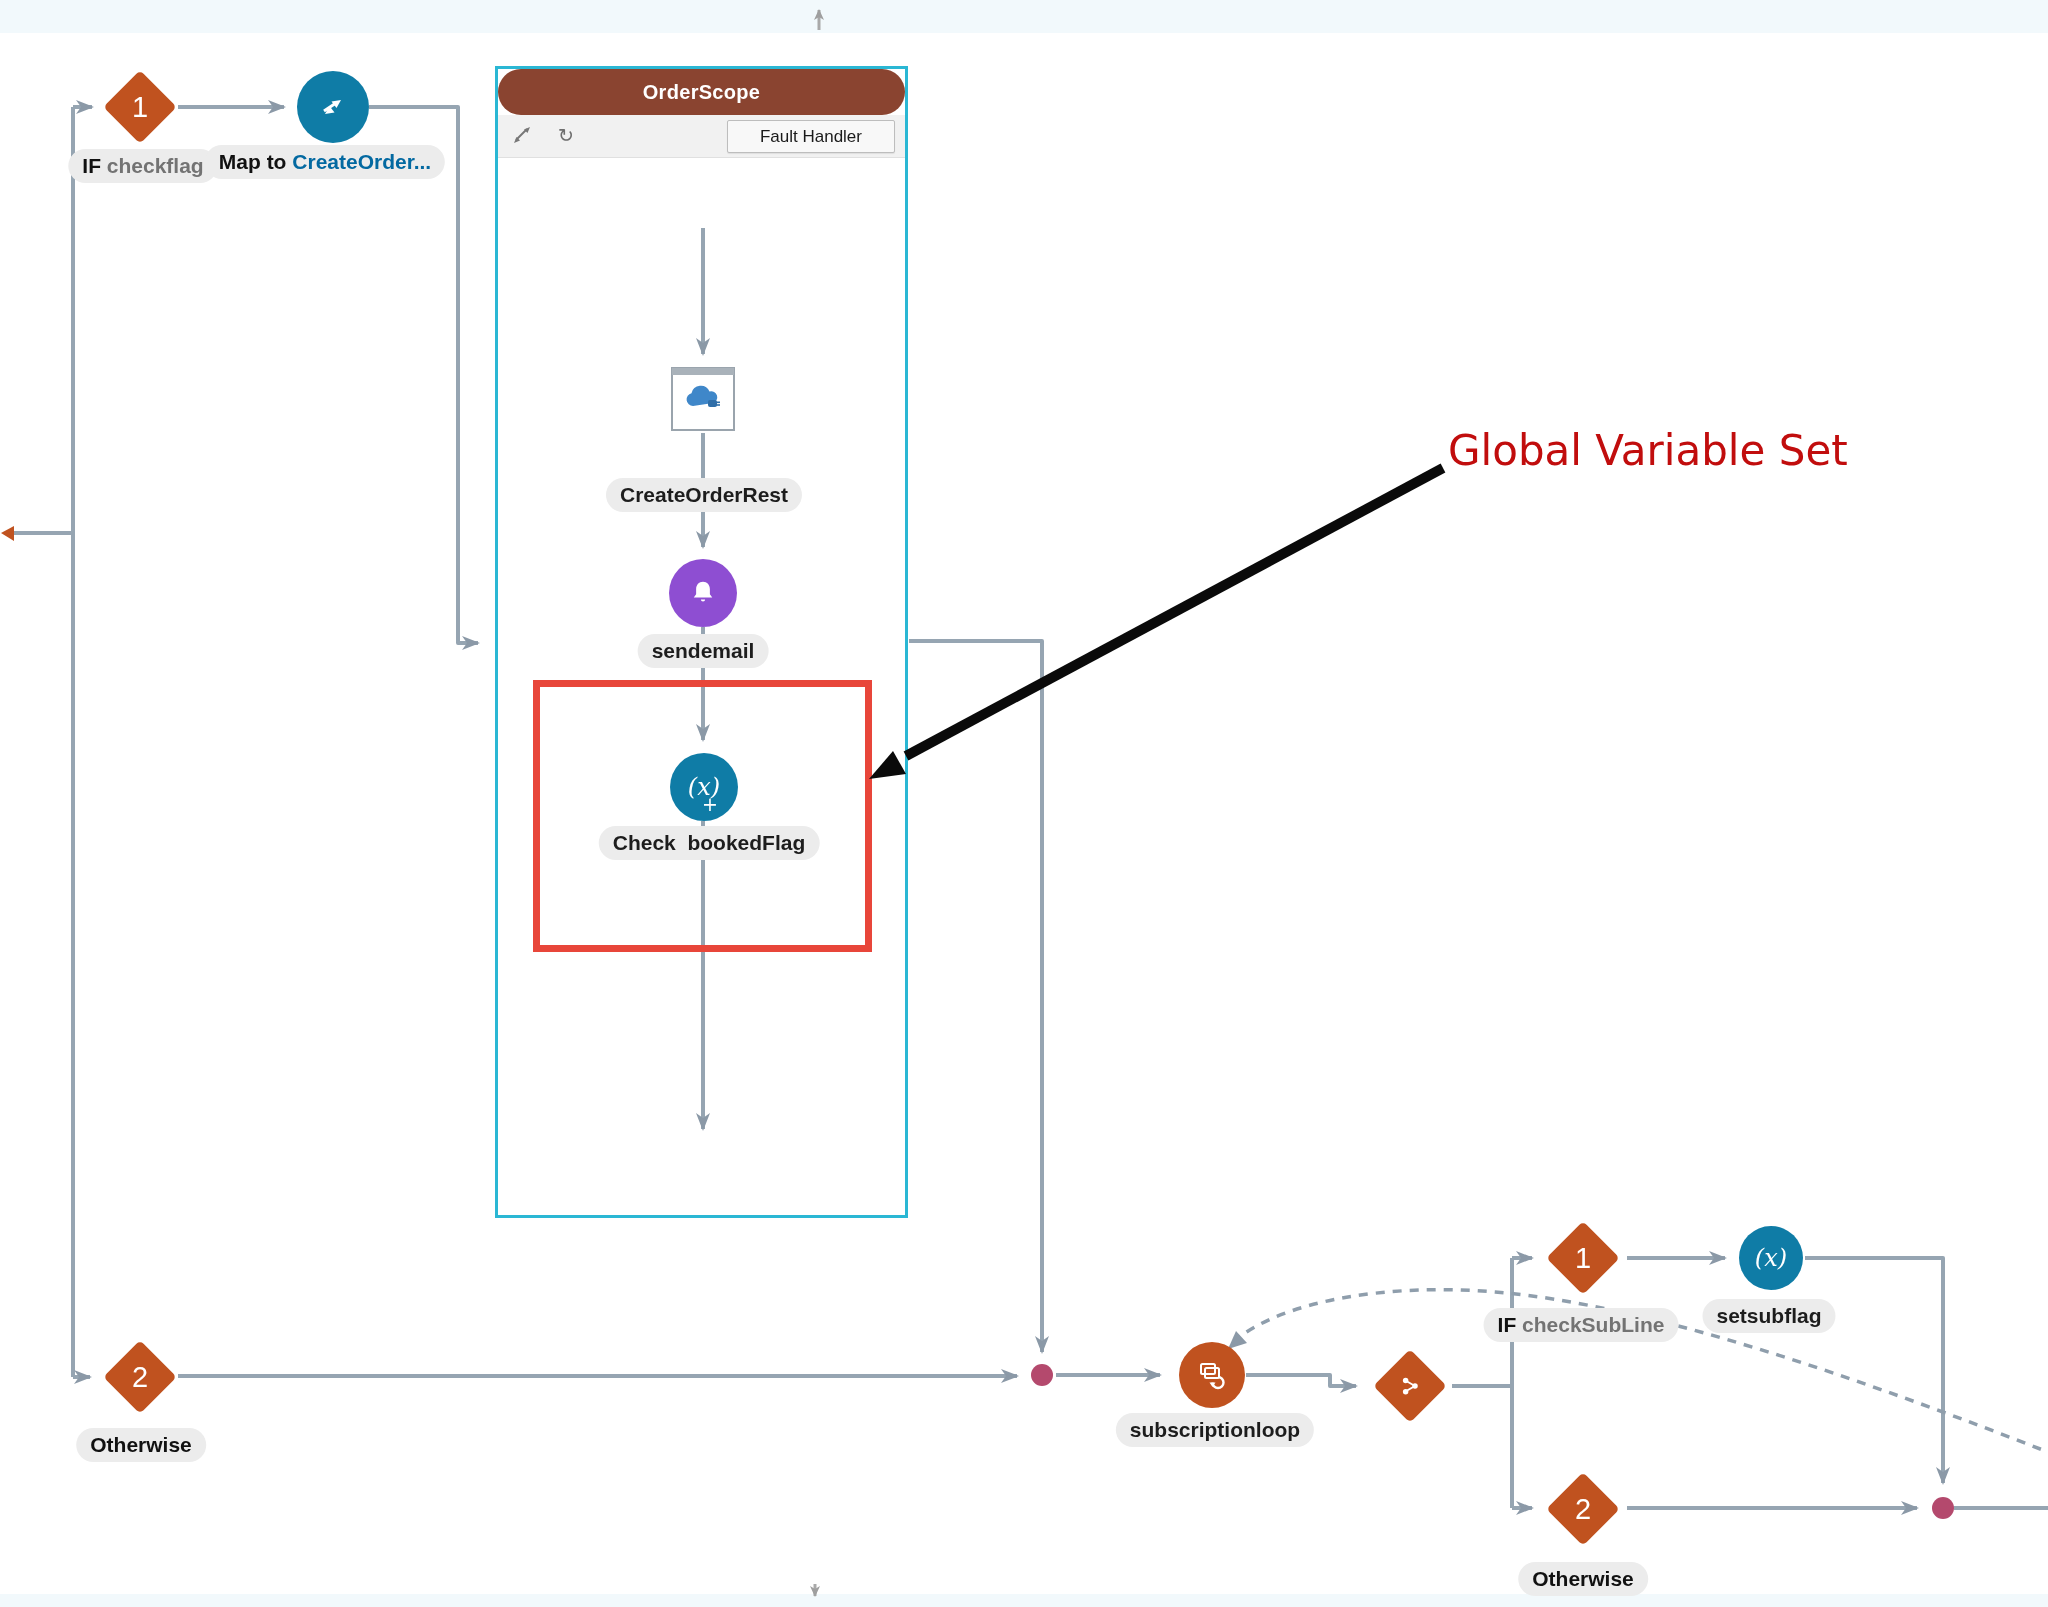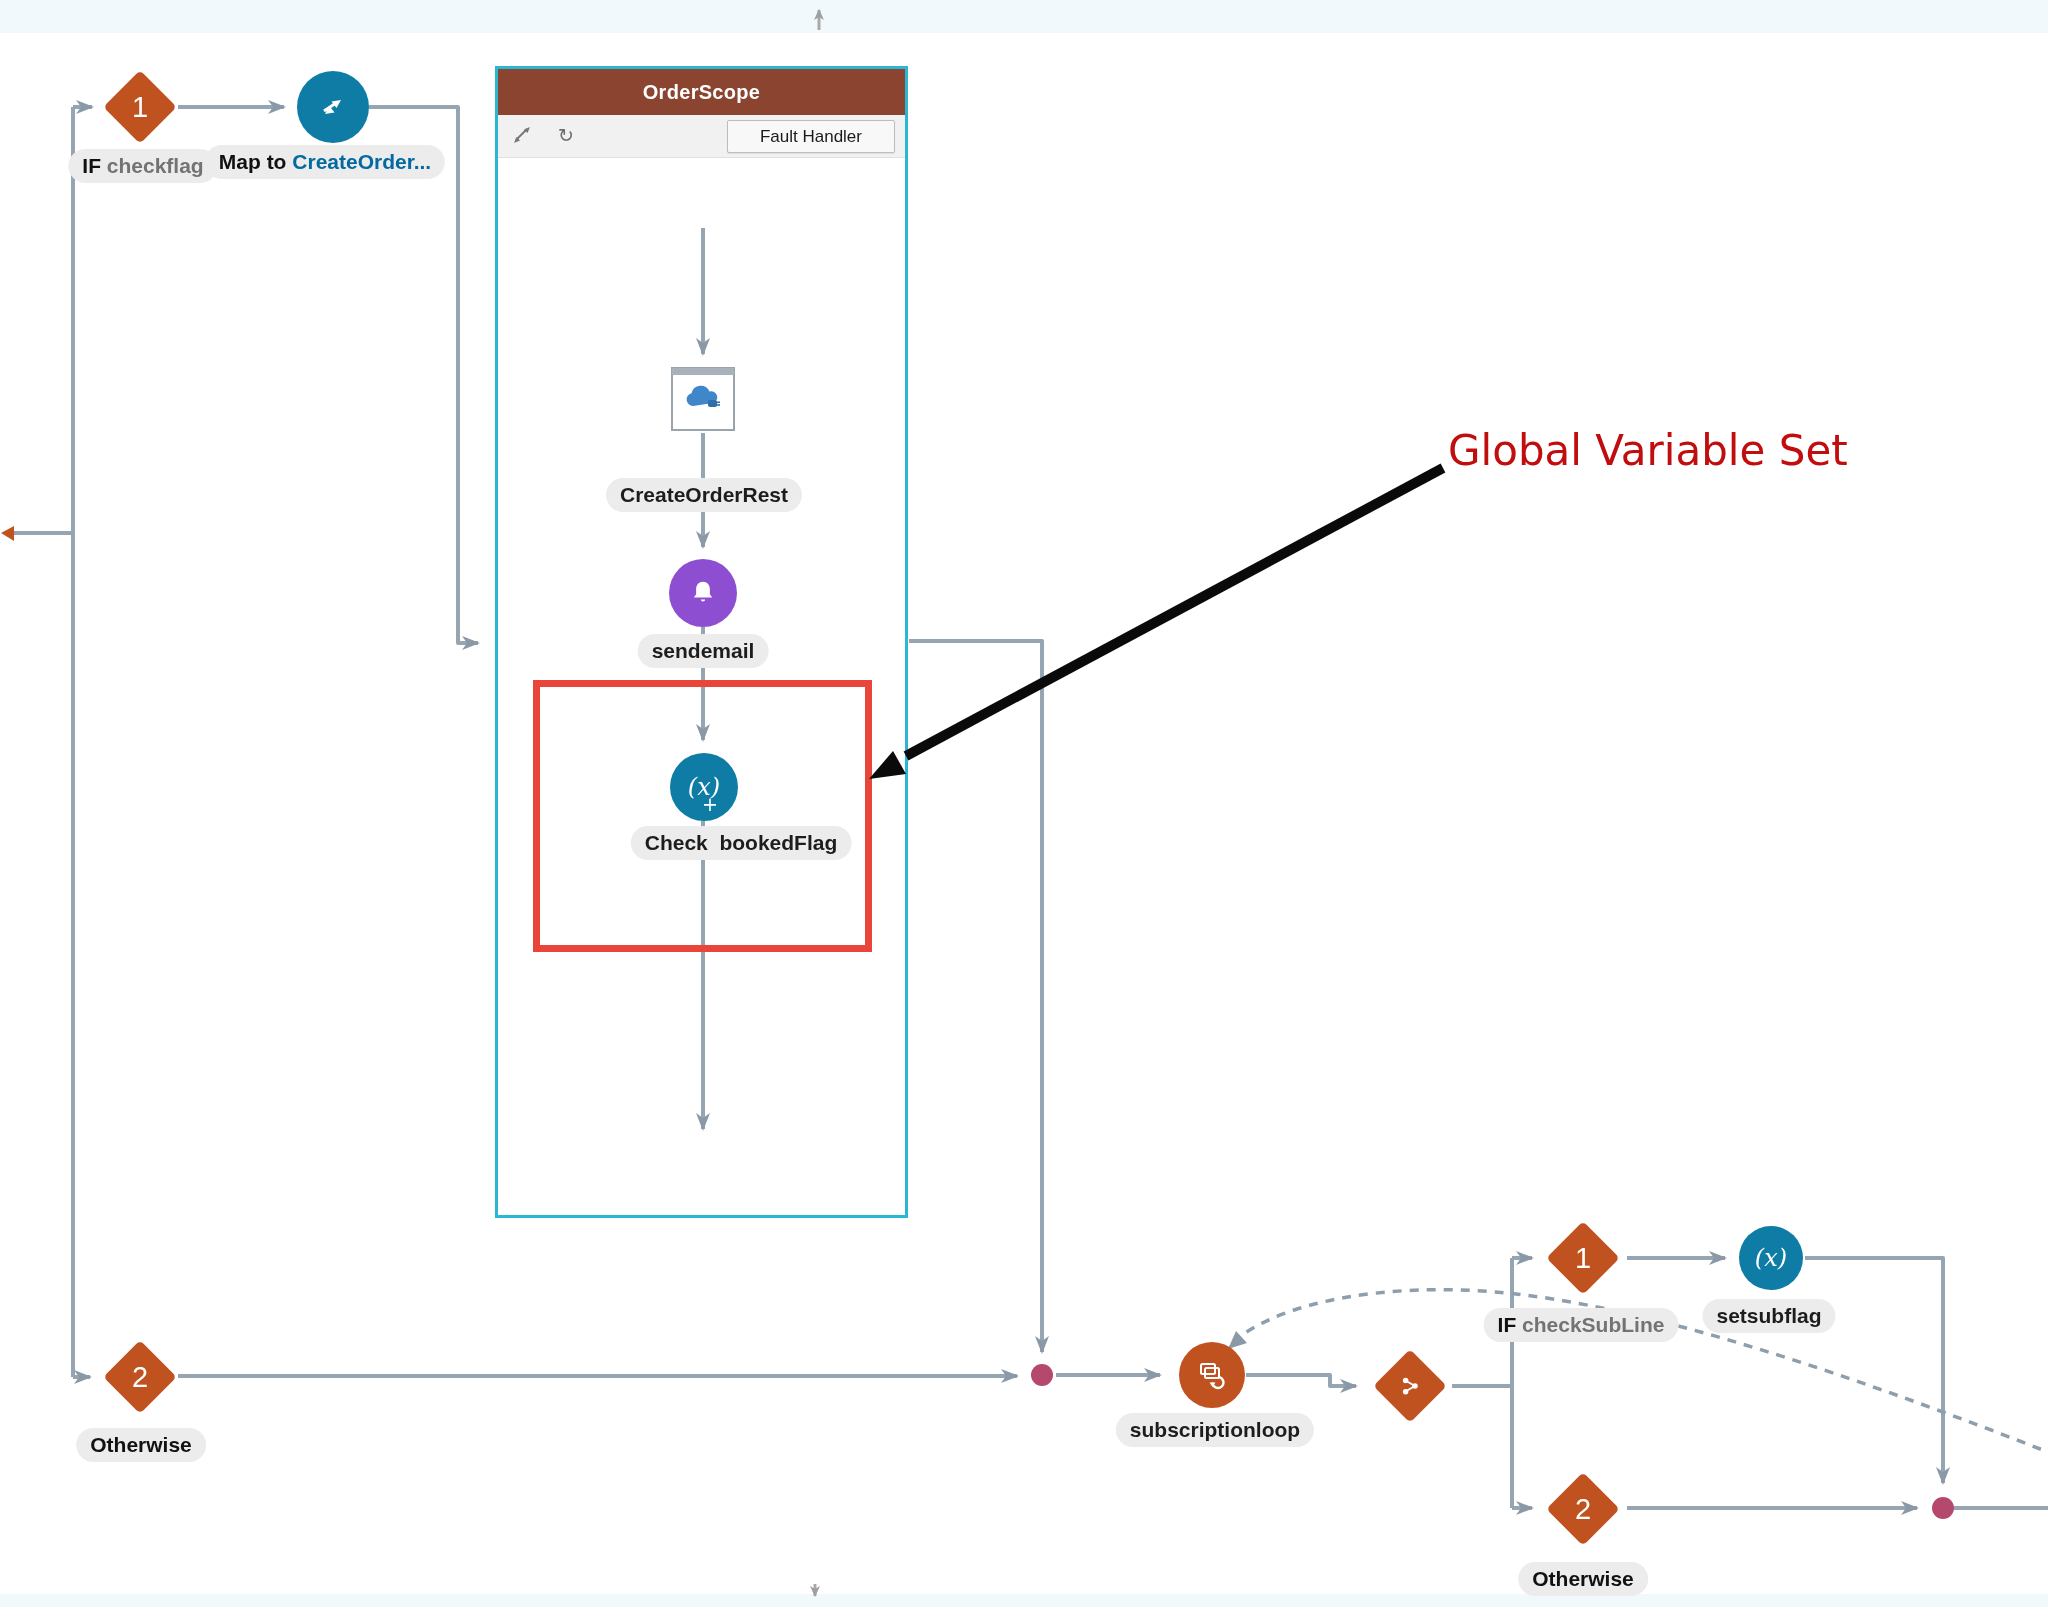--- a/index.html
+++ b/index.html
@@ -7,21 +7,21 @@
           font-family:"Liberation Sans","DejaVu Sans",sans-serif;}
   .band-top{position:absolute;left:0;top:0;width:2048px;height:33px;background:#f2f9fc;}
   .band-bottom{position:absolute;left:0;top:1594px;width:2048px;height:13px;background:#f2f9fc;}
   svg.wires{position:absolute;left:0;top:0;z-index:1;}
   svg.anno{position:absolute;left:0;top:0;z-index:6;pointer-events:none;}
 
   
   .scope{position:absolute;left:495px;top:66px;width:413px;height:1152px;z-index:2;
          border:3px solid #2ab7d4;background:transparent;box-sizing:border-box;}
   .scope-header{height:46px;background:#8a4430;color:#fff;font-size:20px;font-weight:700;
-                display:flex;align-items:center;justify-content:center;letter-spacing:.3px;}
+                display:flex;align-items:center;justify-content:center;letter-spacing:.3px;border-radius:23px;}
   .scope-toolbar{position:relative;height:42px;background:#f1f1f1;border-bottom:1px solid #e0e0e0;}
   .tool-ic{position:absolute;top:9px;width:24px;height:24px;color:#6e6e6e;font-size:19px;
            line-height:24px;text-align:center;cursor:pointer;}
   .fault-btn{position:absolute;right:10px;top:5px;height:31px;padding:0 32px;background:#f8f8f8;
              border:1px solid #bdbdbd;border-radius:2px;font-size:17px;color:#1a1a1a;
              box-shadow:0 1px 1px rgba(0,0,0,.08);display:flex;align-items:center;}
 
   
   .diamond{position:absolute;width:52px;height:52px;background:#c0521f;border-radius:5px;
            transform:rotate(45deg);z-index:3;}
@@ -170,21 +170,21 @@
     <svg width="30" height="30" viewBox="0 0 24 24">
       <path d="M12 3c-3.3 0-5.5 2.5-5.5 5.9V13l-1.9 2.6h14.8L17.5 13V8.9C17.5 5.5 15.3 3 12 3z" fill="#fff"></path>
       <path d="M10.3 17.2h3.4a1.7 1.7 0 0 1-3.4 0z" fill="#fff"></path>
     </svg>
   </div>
   <div class="pill" style="left:703px;top:634px;"><span>sendemail</span></div>
 
   <div class="circle teal" style="left:670px;top:753px;width:68px;height:68px;">
     <span class="assign-glyph"><span class="assign-x">(x)</span><span class="assign-plus">+</span></span>
   </div>
-  <div class="pill" style="left:741px;top:826px;"><span>Check  bookedFlag</span></div>
+  <div class="pill" style="left:709px;top:826px;"><span>Check  bookedFlag</span></div>
 
   <div class="diamond" style="left:114px;top:1351px;">
     <span class="dnum">2</span>
   </div>
   <div class="pill" style="left:141px;top:1428px;"><span class="pfx">Otherwise</span></div>
 
   <div class="circle orange" style="left:1179px;top:1342px;width:66px;height:66px;">
     <svg width="32" height="30" viewBox="0 0 32 30">
       <rect x="5" y="4" width="14" height="10" rx="1.5" fill="none" stroke="#fff" stroke-width="2"></rect>
       <rect x="9" y="8" width="14" height="10" rx="1.5" fill="none" stroke="#fff" stroke-width="2"></rect>

